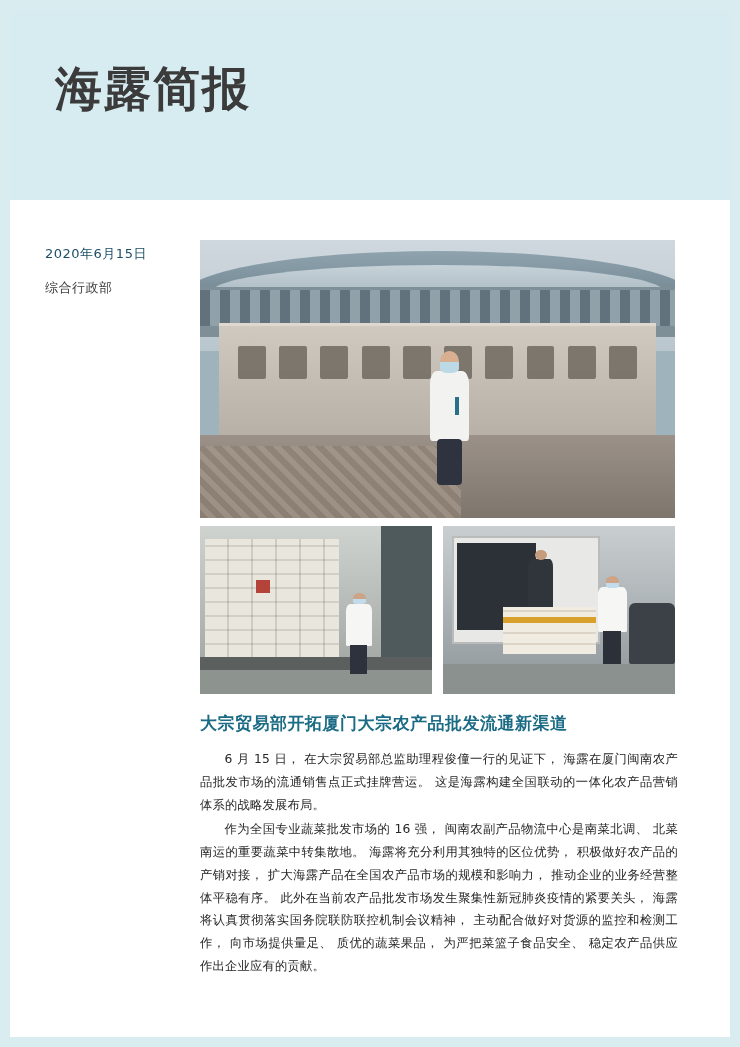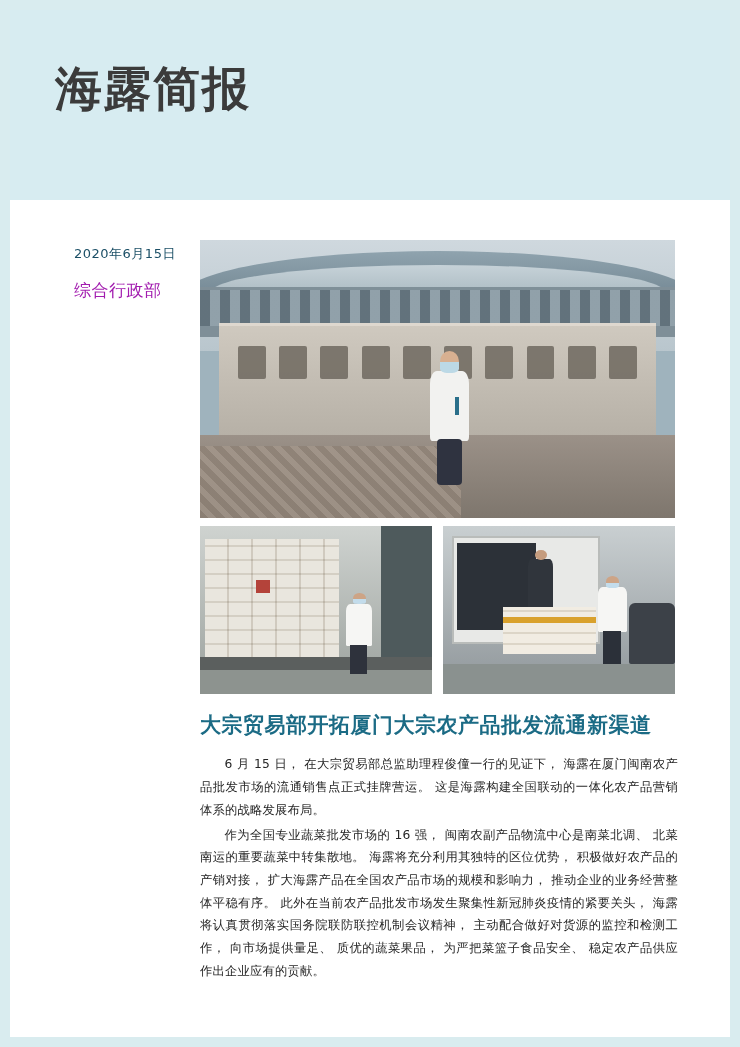--- a/index.html
+++ b/index.html
@@ -70,33 +70,32 @@
     width: 720px;
     height: 837px;
     background: #ffffff;
   }
   
   .meta-col {
     position: absolute;
     left: 35px;
     top: 45px;
     width: 145px;
-    margin-left: 29px;
   }
   .meta-date {
     font-family: "DejaVu Sans", "Liberation Sans", sans-serif;
     font-size: 13px;
     color: #1b4f66;
     margin-bottom: 16px;
     letter-spacing: 0.5px;
   }
   .meta-dept {
     font-family: "DejaVu Sans", "Liberation Sans", sans-serif;
-    font-size: 17px;
-    color: #a21caf;
+    font-size: 13px;
+    color: #404040;
     letter-spacing: 0.5px;
   }
   
   .photo-main {
     position: absolute;
     left: 190px;
     top: 40px;
     width: 475px;
     height: 278px;
     overflow: hidden;
@@ -122,21 +121,21 @@
 
   
   .article {
     position: absolute;
     left: 190px;
     top: 512px;
     width: 478px;
   }
   .article-title {
     font-family: "DejaVu Sans", "Liberation Sans", sans-serif;
-    font-size: 21px;
+    font-size: 17px;
     font-weight: bold;
     color: #1b6b85;
     letter-spacing: 0.5px;
     margin-bottom: 14px;
     line-height: 1.3;
   }
   .article-body p {
     font-family: "DejaVu Sans", "Liberation Sans", sans-serif;
     font-size: 12.3px;
     color: #262626;

